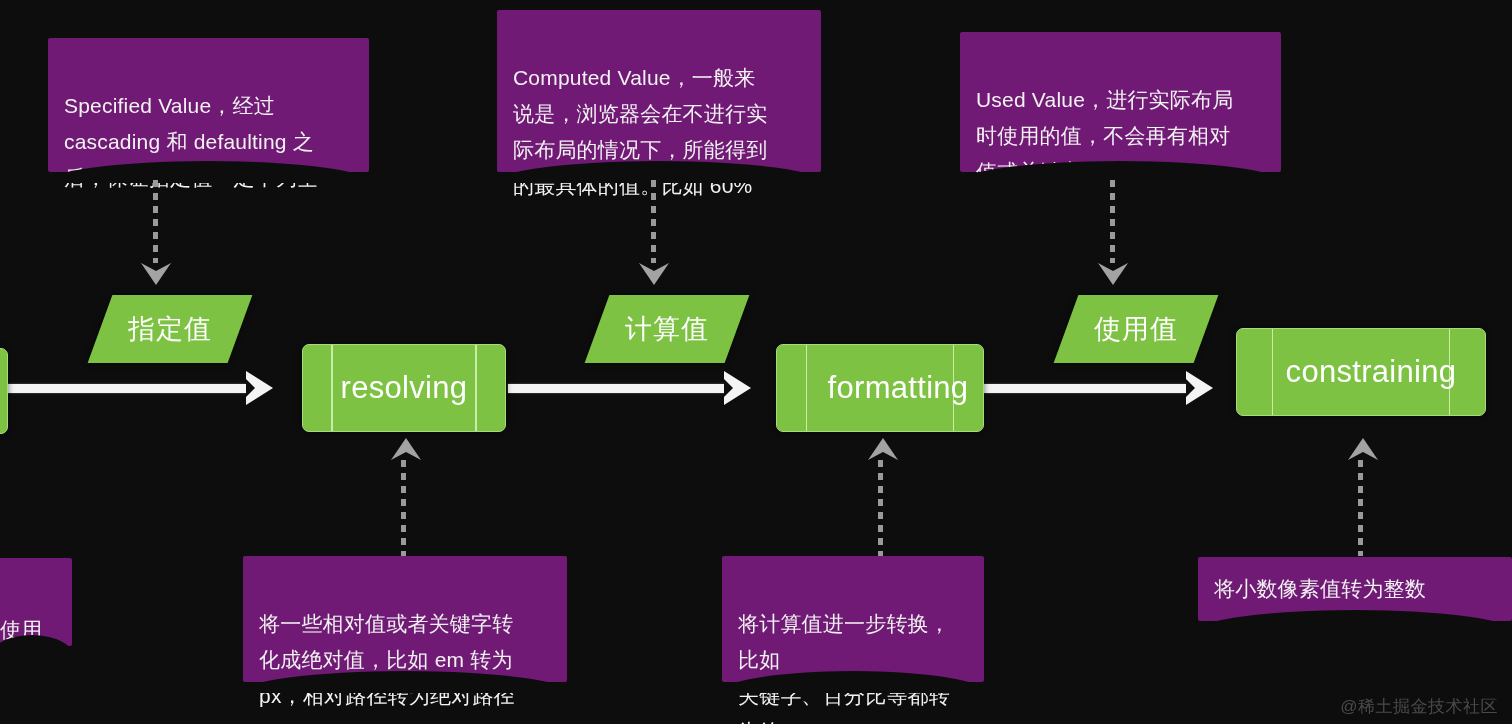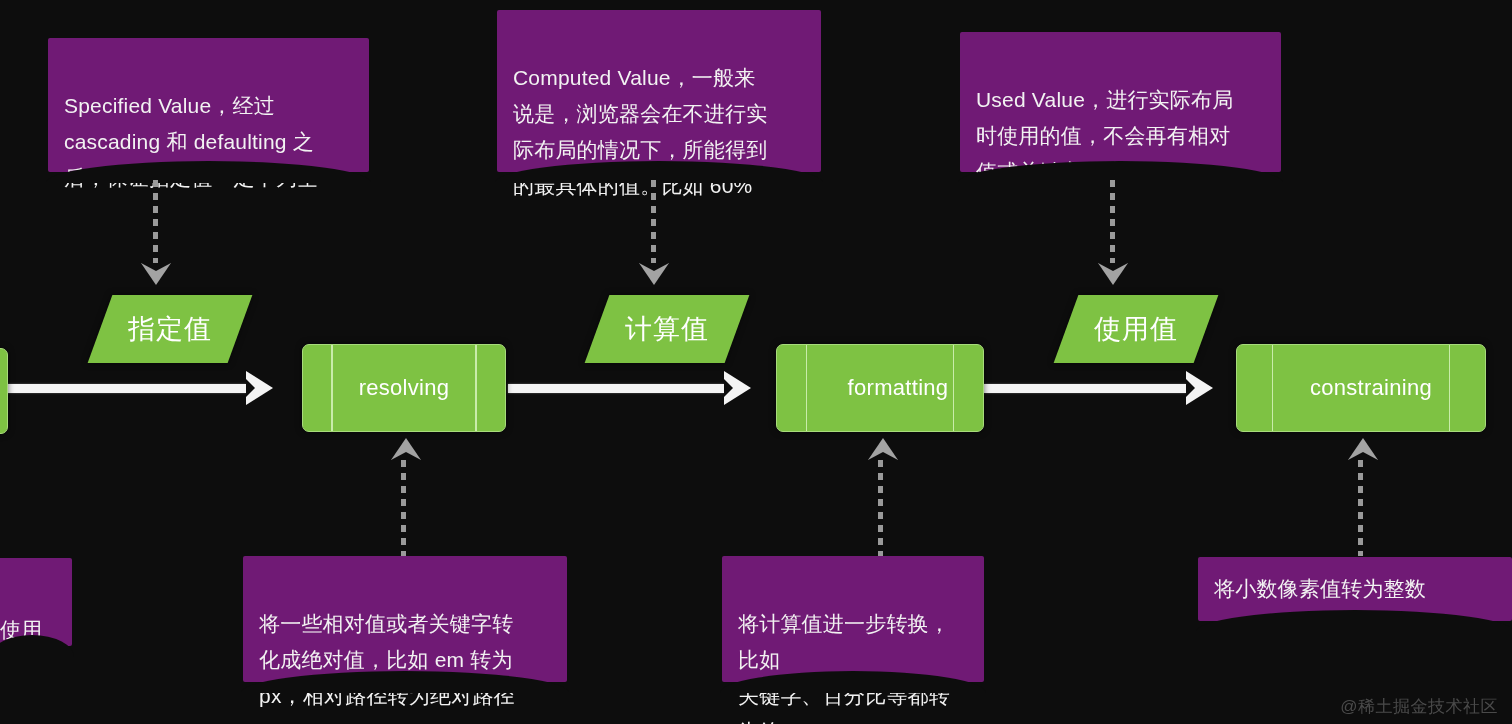--- a/index.html
+++ b/index.html
@@ -72,21 +72,21 @@
   .process {
     position: absolute;
     background: #7ec243;
     border: 1.5px solid #a8db7c;
     border-radius: 7px;
     box-sizing: border-box;
     display: flex;
     align-items: center;
     justify-content: center;
     color: #ffffff;
-    font-size: 22px;
+    font-size: 31px;
     letter-spacing: 0.3px;
     box-shadow: 0 0 6px rgba(0,0,0,0.55);
   }
   .process .rail {
     position: absolute;
     top: 0;
     bottom: 0;
     width: 1.5px;
     background: #c9ecaa;
   }
@@ -225,21 +225,21 @@
     <span class="rail right"></span>
     <span class="plabel">resolving</span>
   </div>
 
   <div class="process" style="left:776px; top:344px; width:208px; height:88px;padding-left:36px;">
     <span class="rail left"></span>
     <span class="rail right"></span>
     <span class="plabel">formatting</span>
   </div>
 
-  <div class="process" style="left:1236px; top:344px; width:250px; height:88px;padding-left:20px;">
+  <div class="process" style="left:1236px; top:328px; width:250px; height:88px;padding-left:20px;">
     <span class="rail left"></span>
     <span class="rail right"></span>
     <span class="plabel">constraining</span>
   </div>
 
   <div class="dot-arrow-up" style="left:391px; top:438px;"></div>
   <div class="dotted" style="left:401px; top:460px; height:96px;"></div>
 
   <div class="dot-arrow-up" style="left:868px; top:438px;"></div>
   <div class="dotted" style="left:878px; top:460px; height:96px;"></div>

